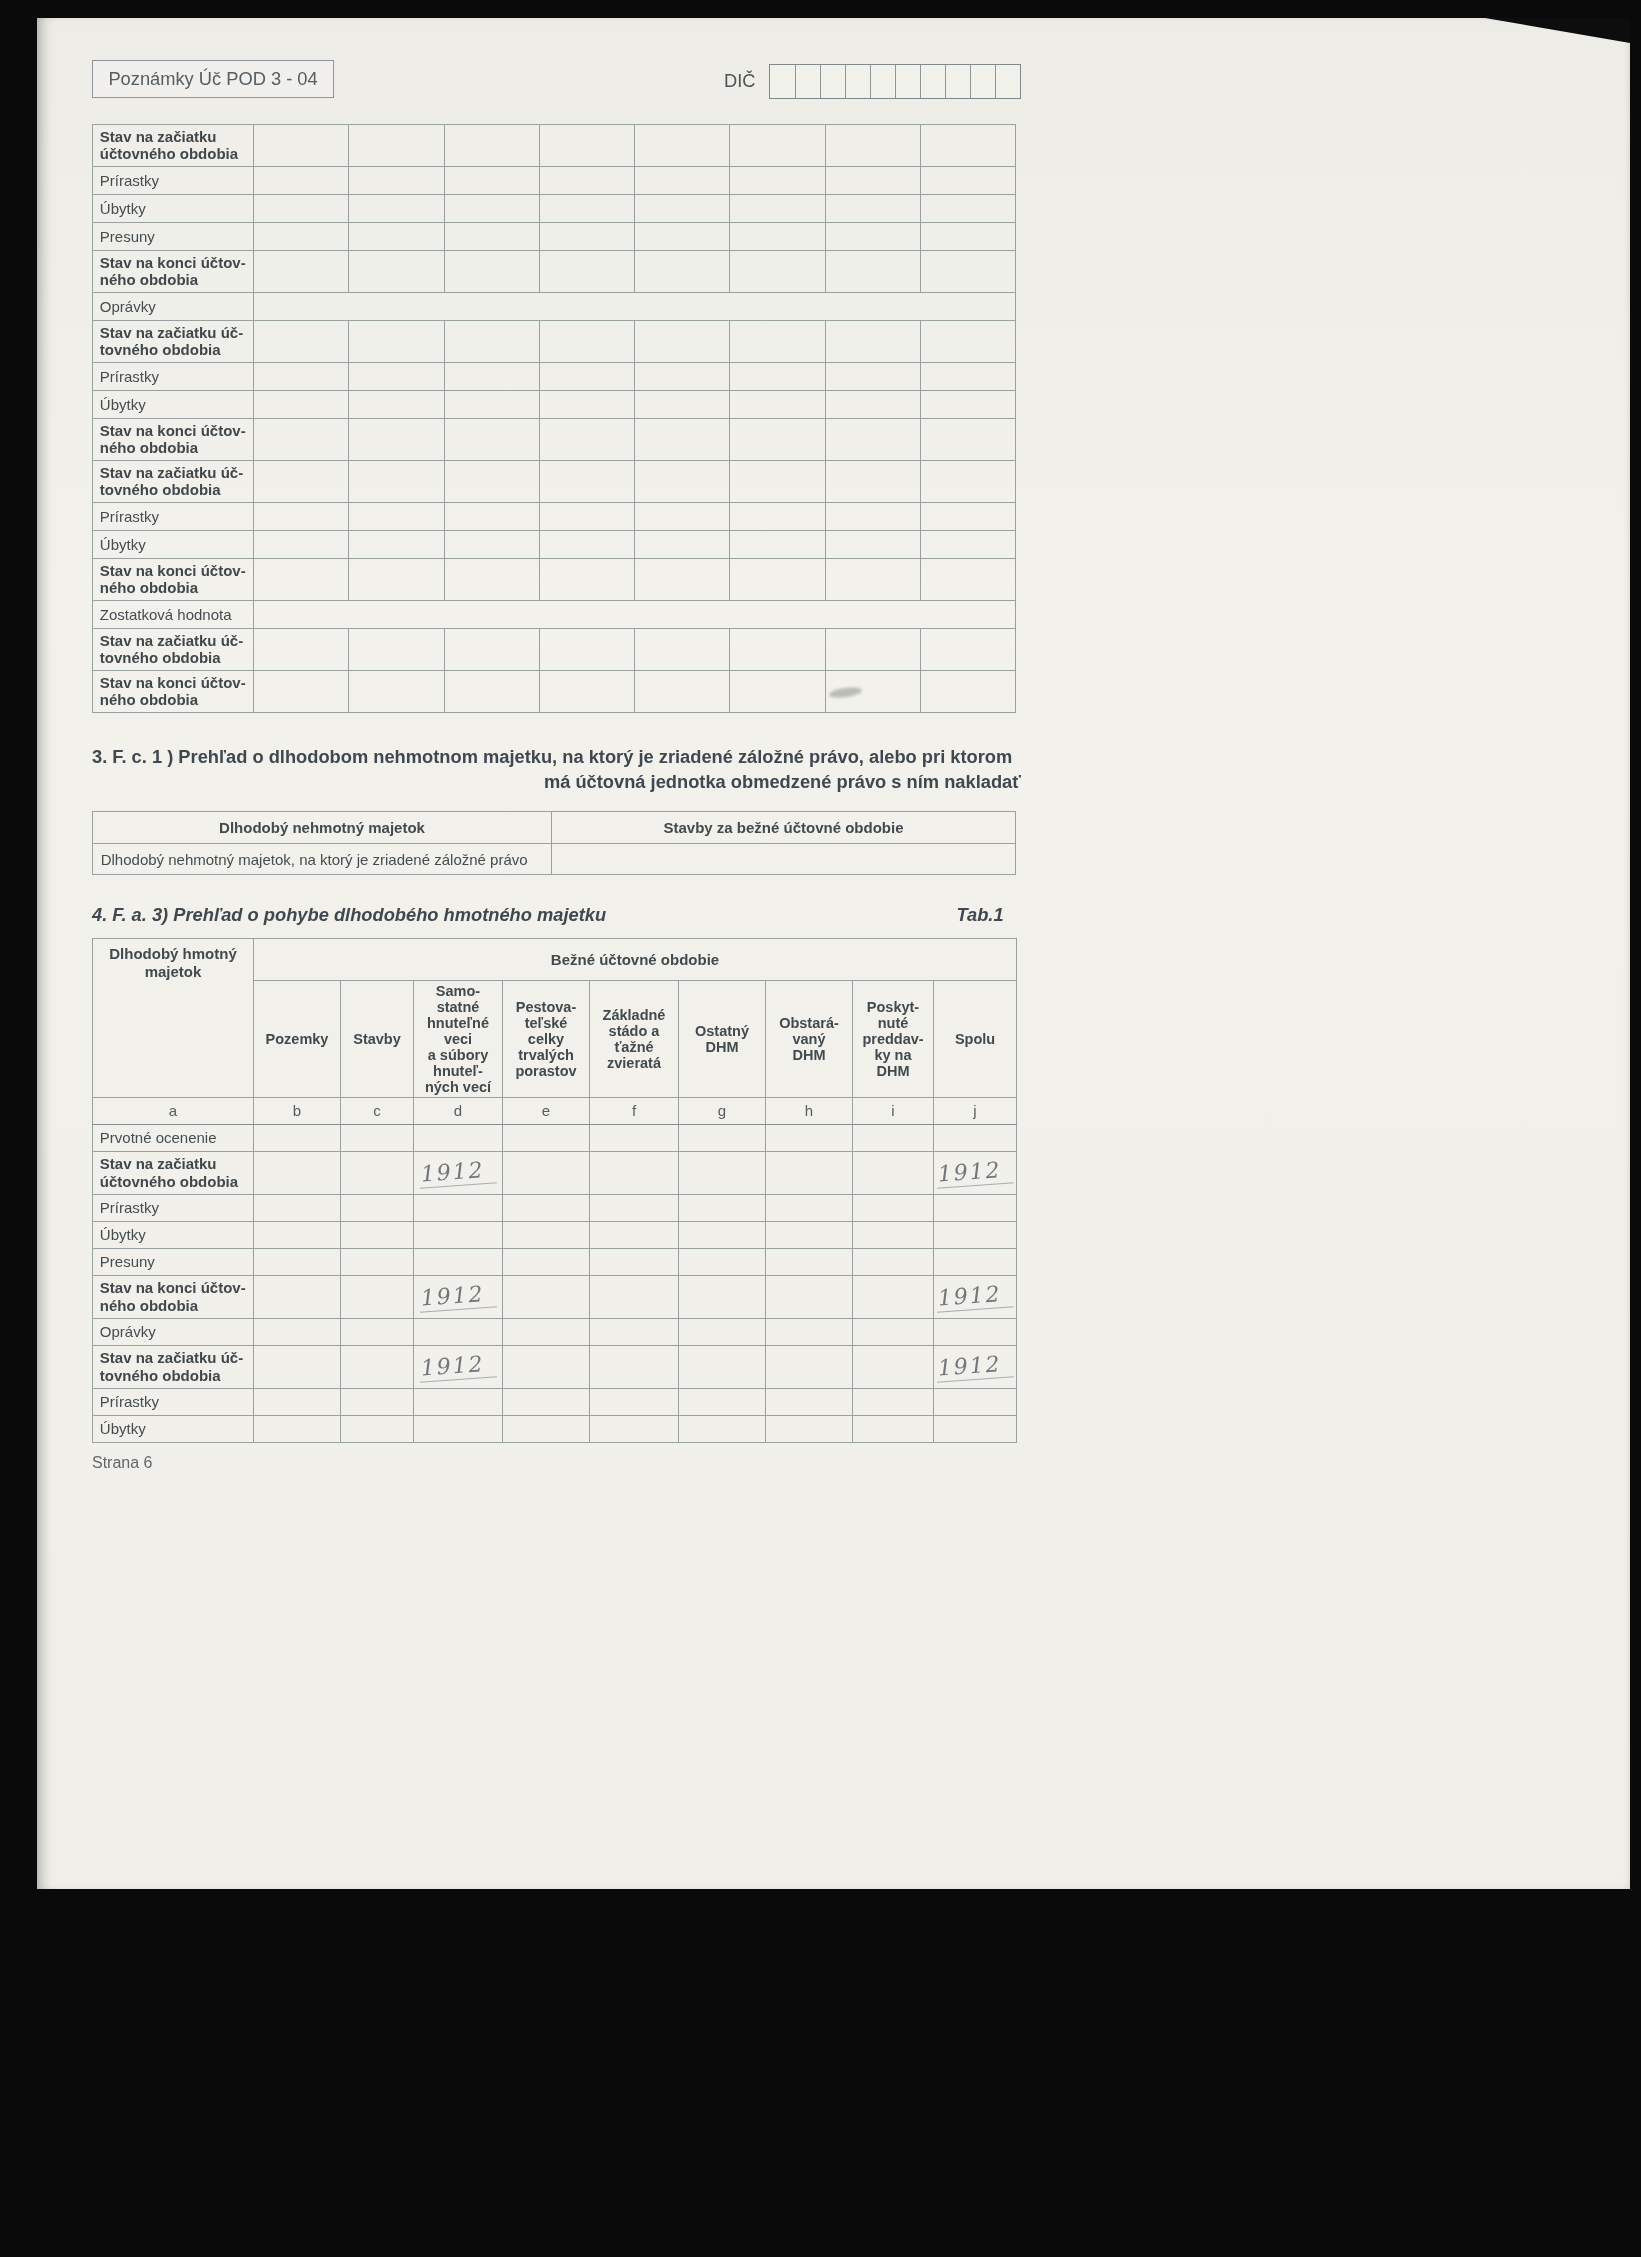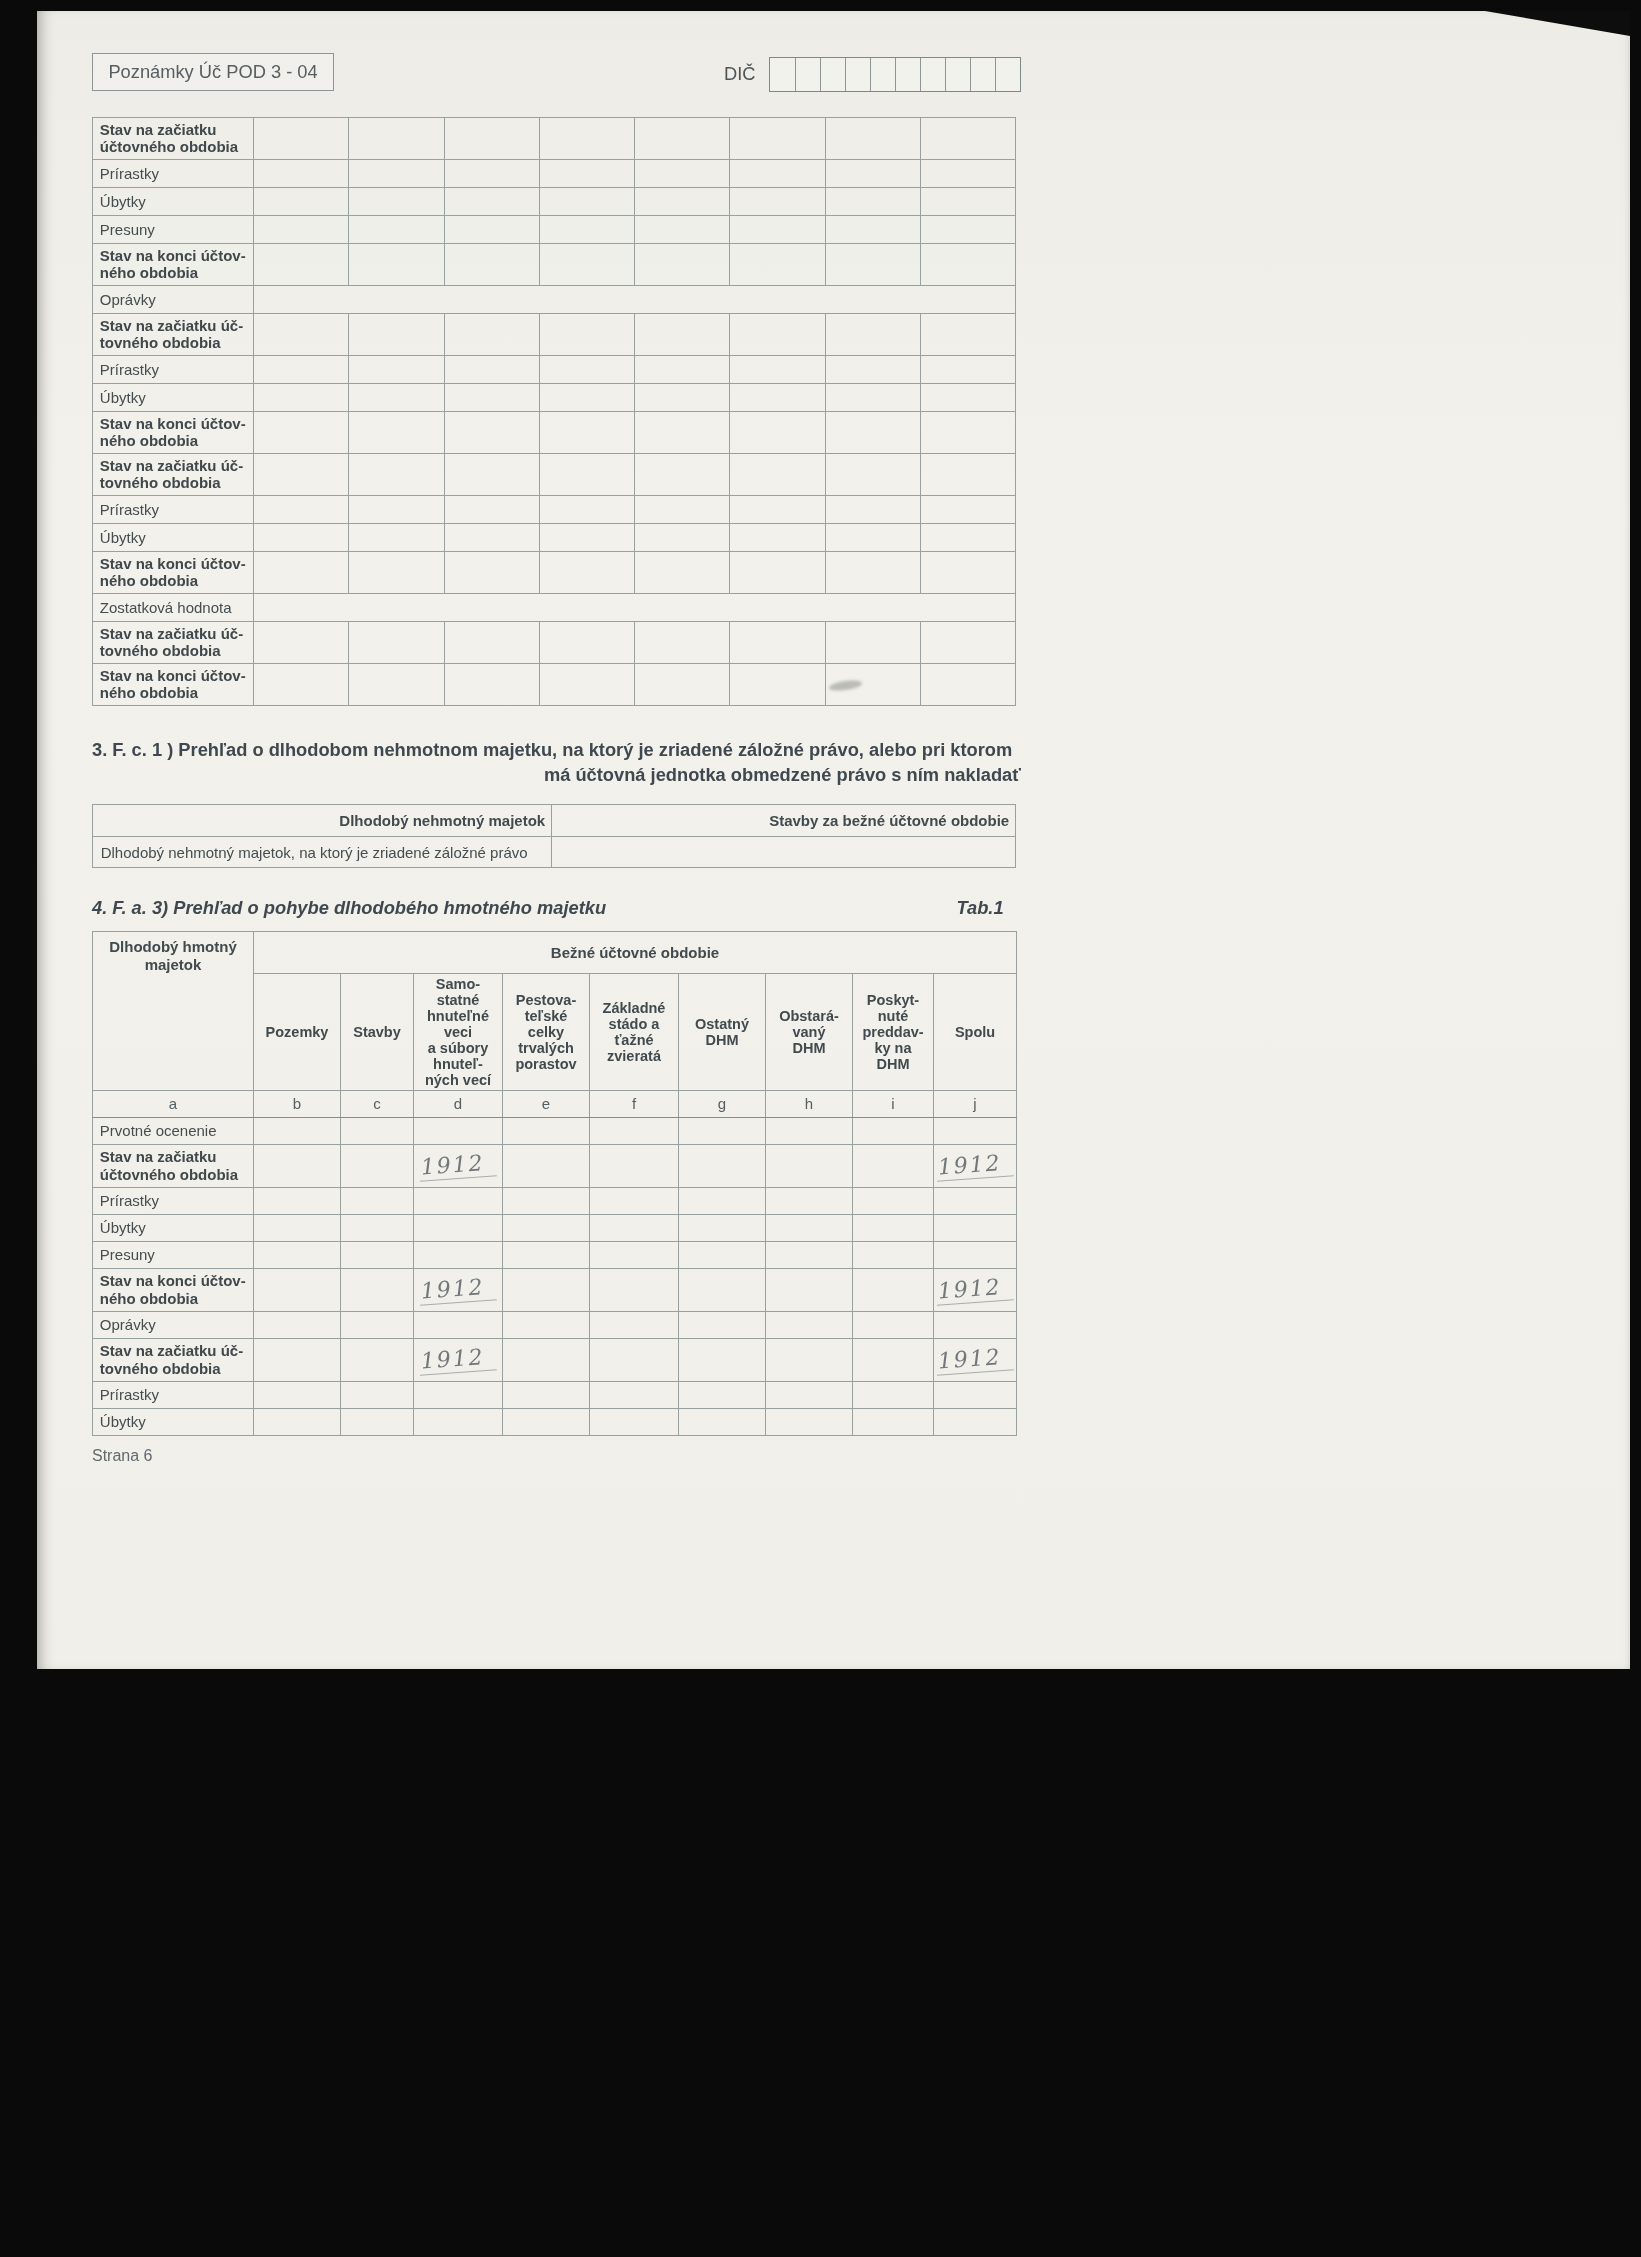--- a/index.html
+++ b/index.html
@@ -4,21 +4,21 @@
 <style>
   * { margin:0; padding:0; box-sizing:border-box; }
   html, body { width:1641px; height:2257px; }
   body {
     background:#0a0a0a;
     font-family:"Liberation Sans", sans-serif;
     position:relative;
     overflow:hidden;
   }
   .paper {
-    position:absolute; left:37px; top:11px; width:1593px; height:1658px;
+    position:absolute; left:37px; top:18px; width:1593px; height:1871px;
     background:linear-gradient(180deg,#edece6 0%, #f2f1eb 30%, #f0efe9 100%);
     box-shadow: inset 11.6px 0 15.4px -9.7px rgba(0,0,0,.35), inset -4.8px 0 9.7px -6.8px rgba(0,0,0,.22);
   }
   .corner-cut {
     position:absolute; top:0; right:0; width:145px; height:25px;
     background:#0d0d0d;
     clip-path:polygon(0 0, 100% 0, 100% 100%);
   }
   .content { position:absolute; left:55px; top:42px; width:929px; color:#454d50; }
 
@@ -42,21 +42,21 @@
   .value-cell { text-align:center; vertical-align:middle; }
 
   #table1 { margin-top:25px; }
   #table1 .row-s td { height:28px; }
   #table1 .row-d td { height:42px; }
 
   .sec3-heading { margin-top:31px; font-size:18.3px; font-weight:bold; color:#3f4850; line-height:25px; }
   .sec3-line2 { padding-left:71px;text-align:right; }
 
   #table2 { margin-top:17.4px; }
-  #table2 .hcell { font-weight:bold; text-align:right; height:32px; vertical-align:middle; padding:1.9px 5.8px; color:#414a4e; }
+  #table2 .hcell { font-weight:bold; text-align:center; height:32px; vertical-align:middle; padding:1.9px 5.8px; color:#414a4e; }
   #table2 .rlabel { height:31px; padding:1.9px 7.7px; vertical-align:middle; }
 
   .sec4-row { margin-top:29px; display:flex; justify-content:space-between; font-size:18.3px; font-weight:bold; color:#3f4850; padding-right:17.4px;font-style:italic; }
 
   #table3 { margin-top:11.6px; }
   #table3 .corner { vertical-align:top; text-align:center; font-weight:bold; padding-top:5.8px; white-space:pre-line; line-height:18.3px; color:#414a4e; }
   #table3 .period { text-align:center; font-weight:bold; height:42px; vertical-align:middle; color:#414a4e; }
   #table3 .colhead { text-align:center; font-weight:bold; white-space:pre-line; line-height:16px; height:108px; vertical-align:middle; font-size:14.5px; padding:1.9px 1.9px; color:#414a4e; }
   #table3 .letter { text-align:center; height:27px; vertical-align:middle; color:#565e61; }
   #t3letters td { border-bottom:1.9px solid #838d90; }

